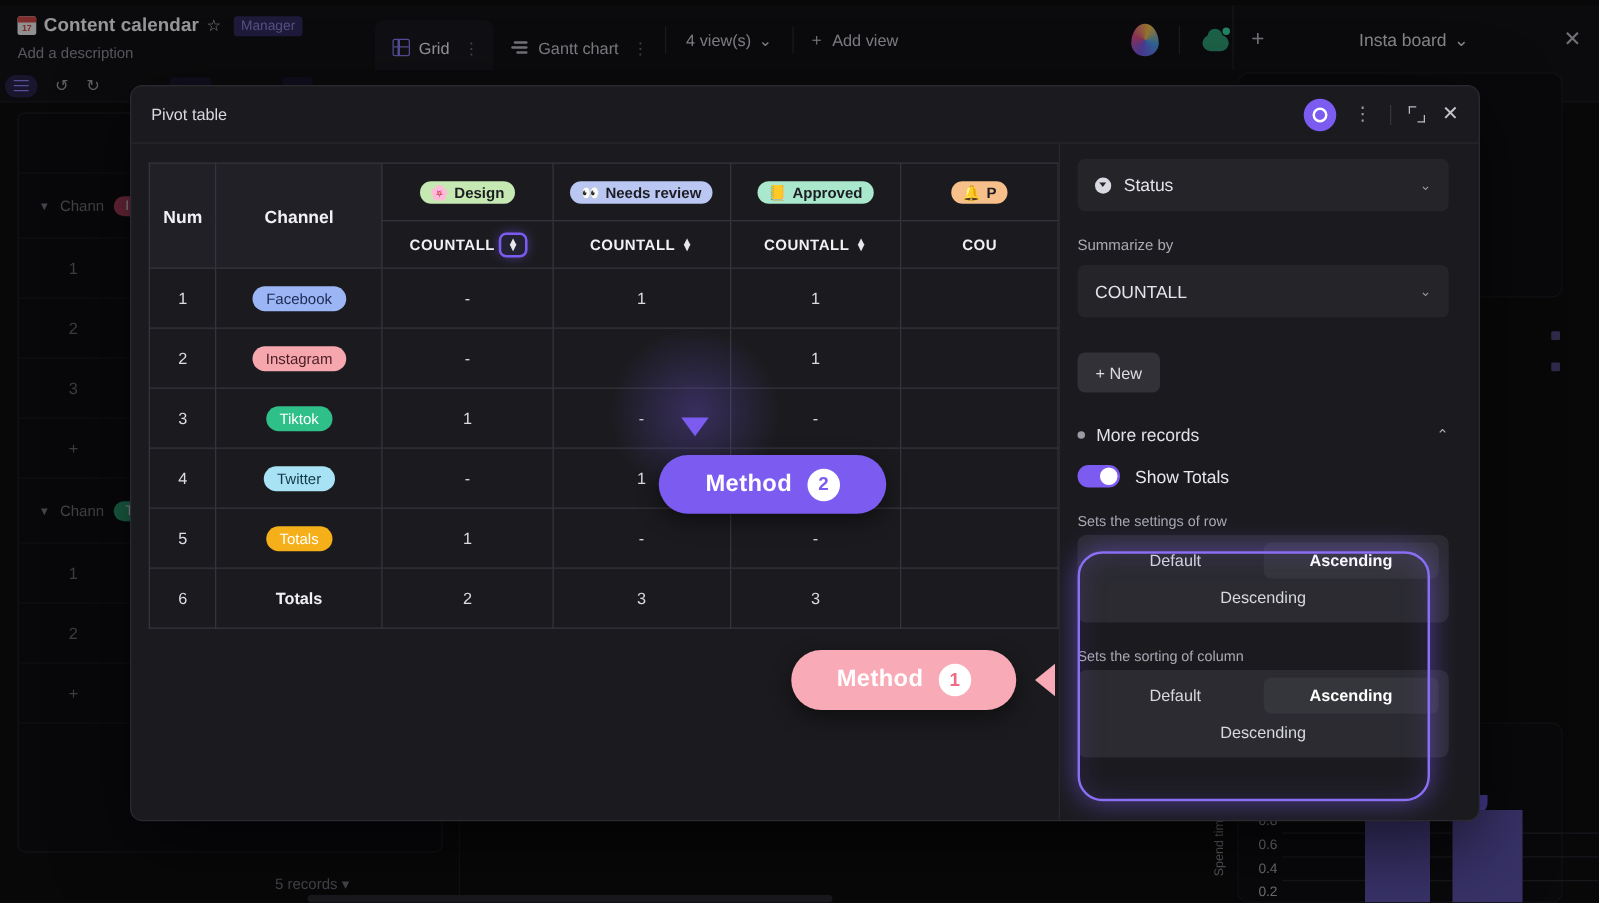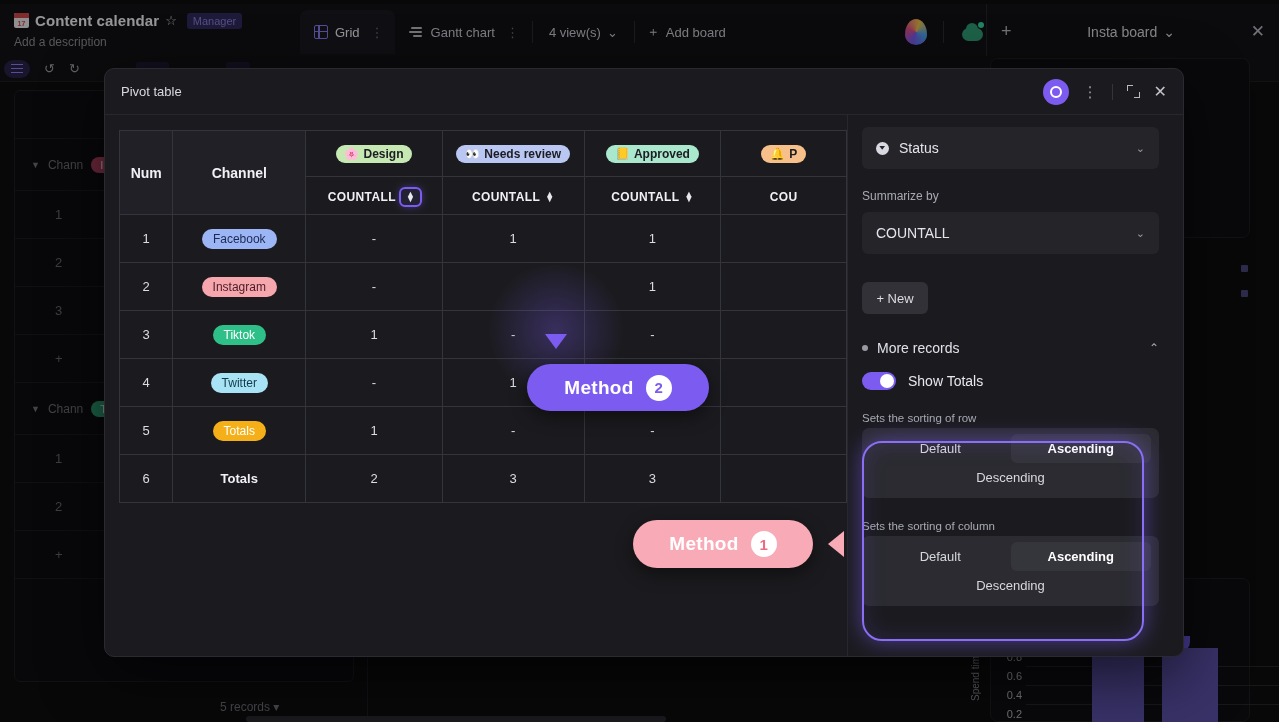--- a/index.html
+++ b/index.html
@@ -30,21 +30,21 @@
   .cal-icon::after { content:"17"; position:absolute; left:0; right:0; bottom:0px; text-align:center;
     font-size:7px; color:#d04848; font-weight:bold; line-height:9px; }
   .tb-title { font-size: 15px; font-weight: bold; color: #f2f2f5; letter-spacing: .1px; }
   .star-icon { font-size: 13px; color: #c9c9d0; line-height: 1; }
   .badge-manager {
     background: #312a5e; color: #8b7fd4; font-size: 11px; border-radius: 3px;
     padding: 2px 6px; margin-left: 4px;
   }
   .tb-desc { font-size: 12px; color: #8d8d96; margin-top: 6px; }
 
-  .tabs { display: flex; align-items: center; height: 56px; }
+  .tabs { display: flex; align-items: flex-end; height: 56px; }
   .tab {
     display: flex; align-items: center; gap: 7px;
     height: 44px; padding: 0 10px 0 14px; font-size: 13px; color: #c9c9d2;
     border-radius: 8px 8px 0 0;
   }
   .tab.active { background: #1b1b21; color: #efeff4; }
   .tab .dots { color: #6e6e78; font-size: 13px; letter-spacing: 1px; padding-left: 4px; }
   .grid-ico {
     width: 14px; height: 14px; border: 1.6px solid #8a7df0; border-radius: 2px;
     position: relative; flex: none;
@@ -234,21 +234,21 @@
         <span class="dots">⋮</span>
       </div>
       <div class="tb-sep"></div>
       <div class="views-sel">
         <span>4 view(s)</span>
         <span>⌄</span>
       </div>
       <div class="tb-sep"></div>
       <div class="addview">
         <span>＋</span>
-        <span>Add board</span>
+        <span>Add view</span>
       </div>
     </div>
 
     <div class="tb-right">
       <span class="ai-orb"></span>
       <span class="tb-sep"></span>
       <span class="cloud-ico">
           <b></b>
           <s></s>
         </span>
@@ -496,21 +496,21 @@
           <span class="more-bullet"></span>
           <span>More records</span>
           <span class="more-chev">⌃</span>
         </div>
 
         <div class="toggle-row">
           <span class="toggle"></span>
           <span class="toggle-label">Show Totals</span>
         </div>
 
-        <div class="sort-caption">Sets the sorting of row</div>
+        <div class="sort-caption">Sets the settings of row</div>
         <div class="seg">
           <div class="seg-line">
             <div class="seg-opt">Default</div>
             <div class="seg-opt active">Ascending</div>
           </div>
           <div class="seg-line2">Descending</div>
         </div>
 
         <div class="sort-caption">Sets the sorting of column</div>
         <div class="seg">

